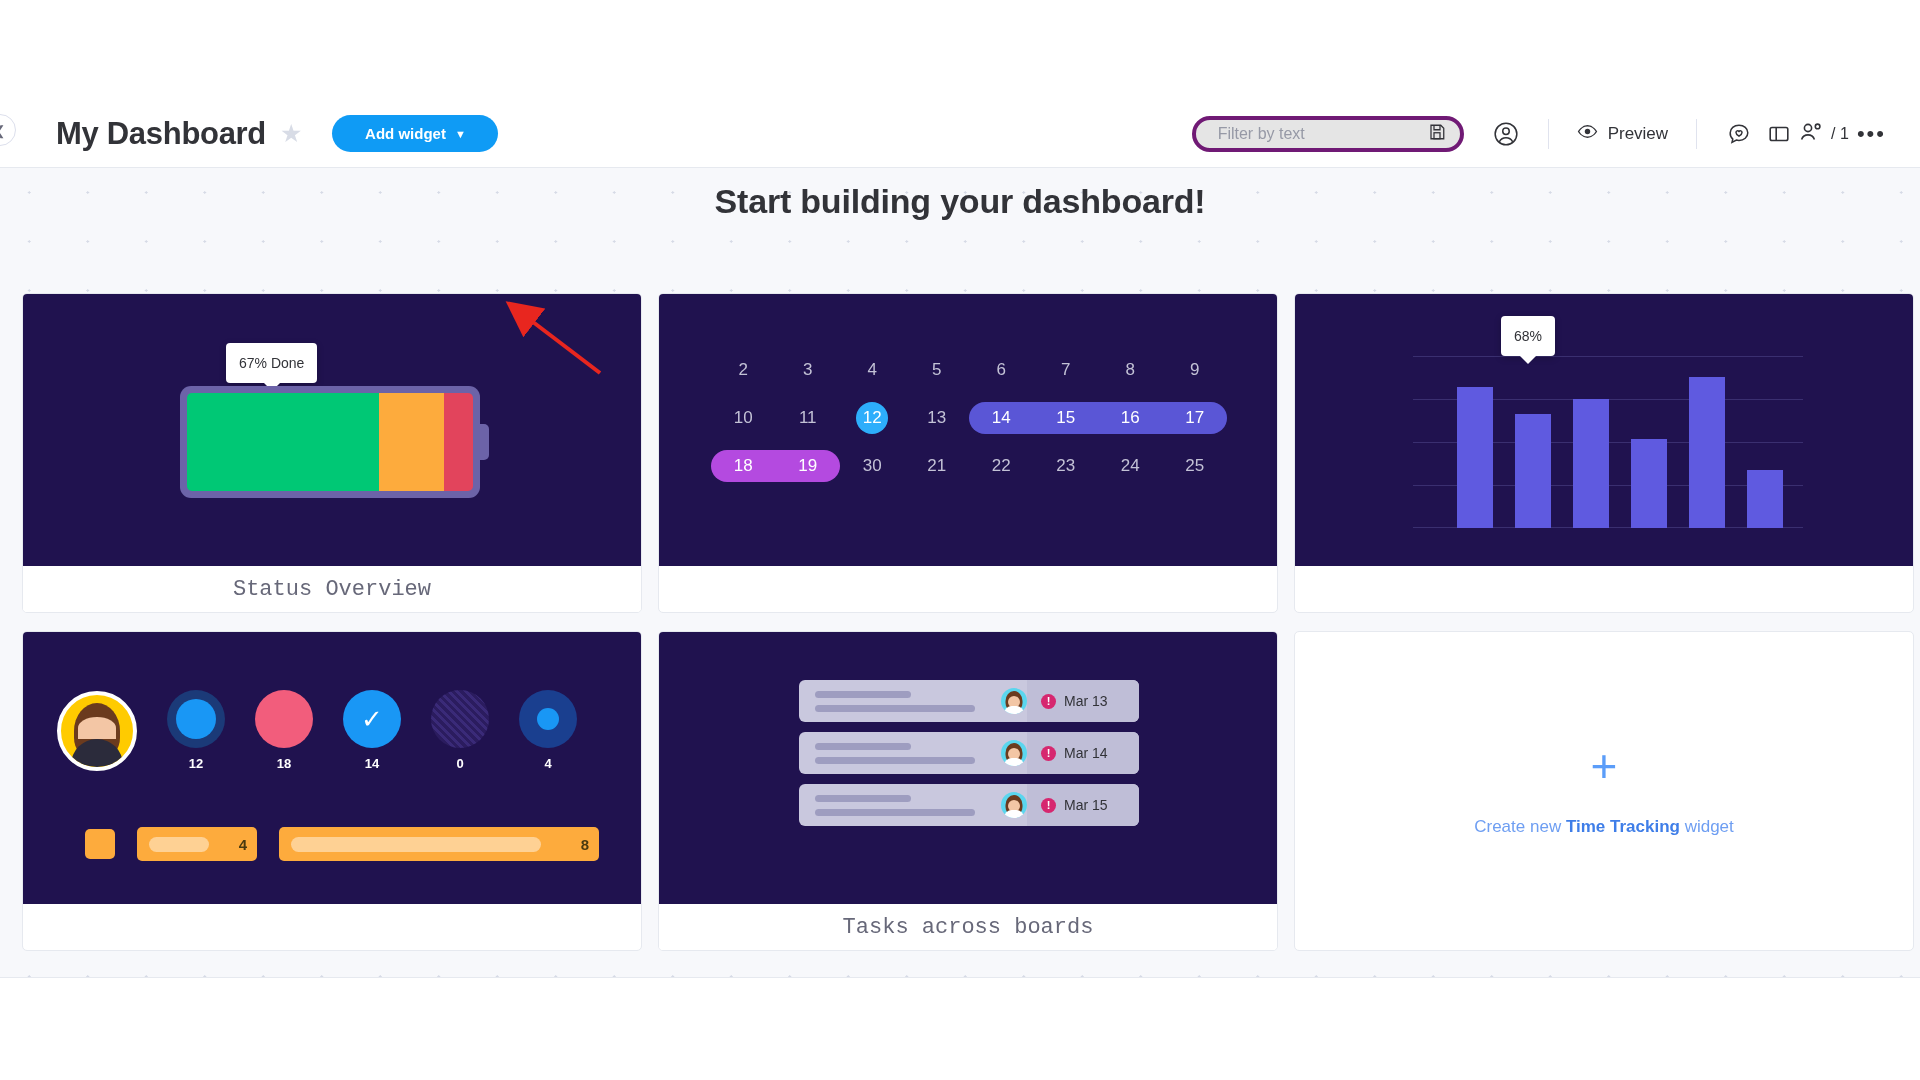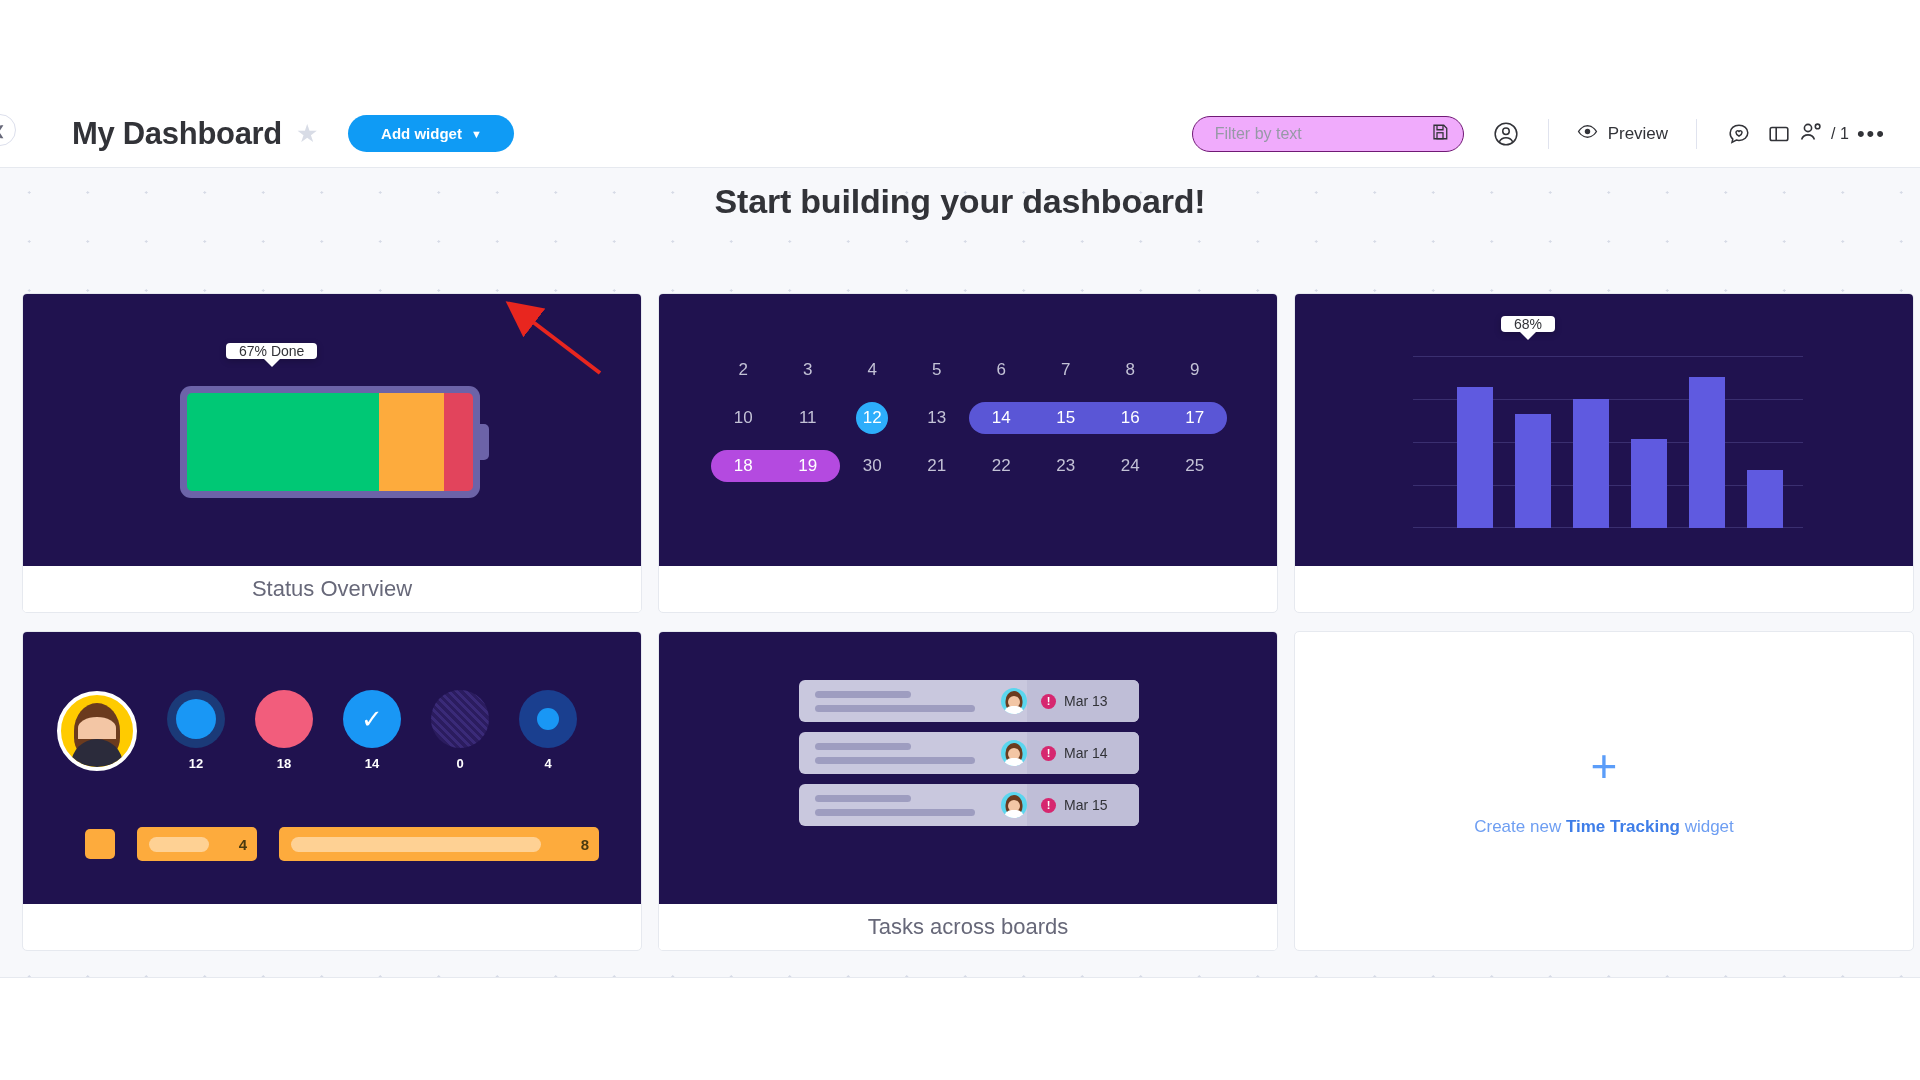--- a/index.html
+++ b/index.html
@@ -18,39 +18,39 @@
     background: #ffffff; border-bottom: 1px solid #e6e9ef;
     display: flex; align-items: center;
   }
   .collapse-btn {
     position: absolute; left: -16px; top: 14px; width: 32px; height: 32px;
     border-radius: 50%; background: #fff; border: 1px solid #dcdfec;
     display: flex; align-items: center; justify-content: center;
     color: #676879; font-size: 13px; cursor: pointer;
   }
   .board-title {
-    margin-left: 72px; font-size: 31px; font-weight: bold; color: #323338;
+    margin-left: 56px; font-size: 31px; font-weight: bold; color: #323338;
     letter-spacing: -0.3px; white-space: nowrap; text-align: right;
   }
   .fav-star { margin-left: 14px; font-size: 25px; color: #d8dce6; cursor: pointer; line-height: 1; }
   .add-widget-btn {
     margin-left: 30px; height: 37px; min-width: 166px; padding: 0 20px;
     background: #0f9bf5; color: #fff; border-radius: 20px; border: none;
     font-size: 15px; font-weight: bold; cursor: pointer;
     display: flex; align-items: center; justify-content: center; gap: 9px;
     font-family: "Liberation Sans", sans-serif;
   }
   .add-widget-btn .caret { font-size: 11px; }
 
   .topbar-right {
     margin-left: auto; display: flex; align-items: center; gap: 0; padding-right: 26px;
   }
   .filter-box {
-    width: 272px; height: 36px; border: 1px solid #701a75; border-radius: 20px;
-    display: flex; align-items: center; padding: 0 14px 0 22px; background:#f0abfc;
+    width: 272px; height: 36px; border: 4px solid #701a75; border-radius: 20px;
+    display: flex; align-items: center; padding: 0 14px 0 22px; background:#e5e5e5;
   }
   .filter-box input {
     flex: 1; border: none; outline: none; font-size: 16px; color: #676879;
     background: transparent; font-family: "Liberation Sans", sans-serif;
   }
   .filter-box input::placeholder { color: #9699a6; }
   .icon-btn {
     width: 40px; height: 40px; display: flex; align-items: center; justify-content: center;
     color: #323338; cursor: pointer; background: transparent; border: none;
   }
@@ -85,41 +85,41 @@
   }
 
   .card {
     background: #ffffff; border: 1px solid #e6e9ef; border-radius: 5px;
     overflow: hidden; cursor: pointer; display: flex; flex-direction: column;
     height: 320px;
   }
   .card-visual { height: 272px; background: #20124f; position: relative; overflow: hidden; }
   .card-label {
     flex: 1; display: flex; align-items: center; justify-content: center;
-    font-size: 22px; color: #676879; background: #fff;
+    font-size: 22px; color: #676879; background: #fff; font-family: Liberation Mono, monospace;
   }
 
   
   .battery {
     position: absolute; left: 157px; top: 92px; width: 300px; height: 112px;
     background: #6c63a8; border-radius: 11px; padding: 7px;
     display: flex; align-items: stretch;
   }
   .battery::after {
     content: ""; position: absolute; right: -9px; top: 38px; width: 10px; height: 36px;
     background: #6c63a8; border-radius: 0 5px 5px 0;
   }
   .battery .seg { height: 100%; }
   .battery .seg.green { background: #00c875; border-radius: 5px 0 0 5px; }
   .battery .seg.orange { background: #fdab3d; }
   .battery .seg.red { background: #e2445c; border-radius: 0 5px 5px 0; }
 
   .tooltip {
     position: absolute; background: #fff; border-radius: 4px;
-    box-shadow: 0 2px 7px rgba(0,0,0,.22); padding: 0 13px;
+    box-shadow: 0 2px 7px rgba(0,0,0,.22); padding: 12px 13px;
     font-size: 14px; color: #323338; white-space: nowrap;
   }
   .tooltip::after {
     content: ""; position: absolute; left: 50%; bottom: -8px; transform: translateX(-50%);
     border-left: 9px solid transparent; border-right: 9px solid transparent;
     border-top: 9px solid #fff;
   }
   .tt-status { left: 203px; top: 49px; }
 
   

